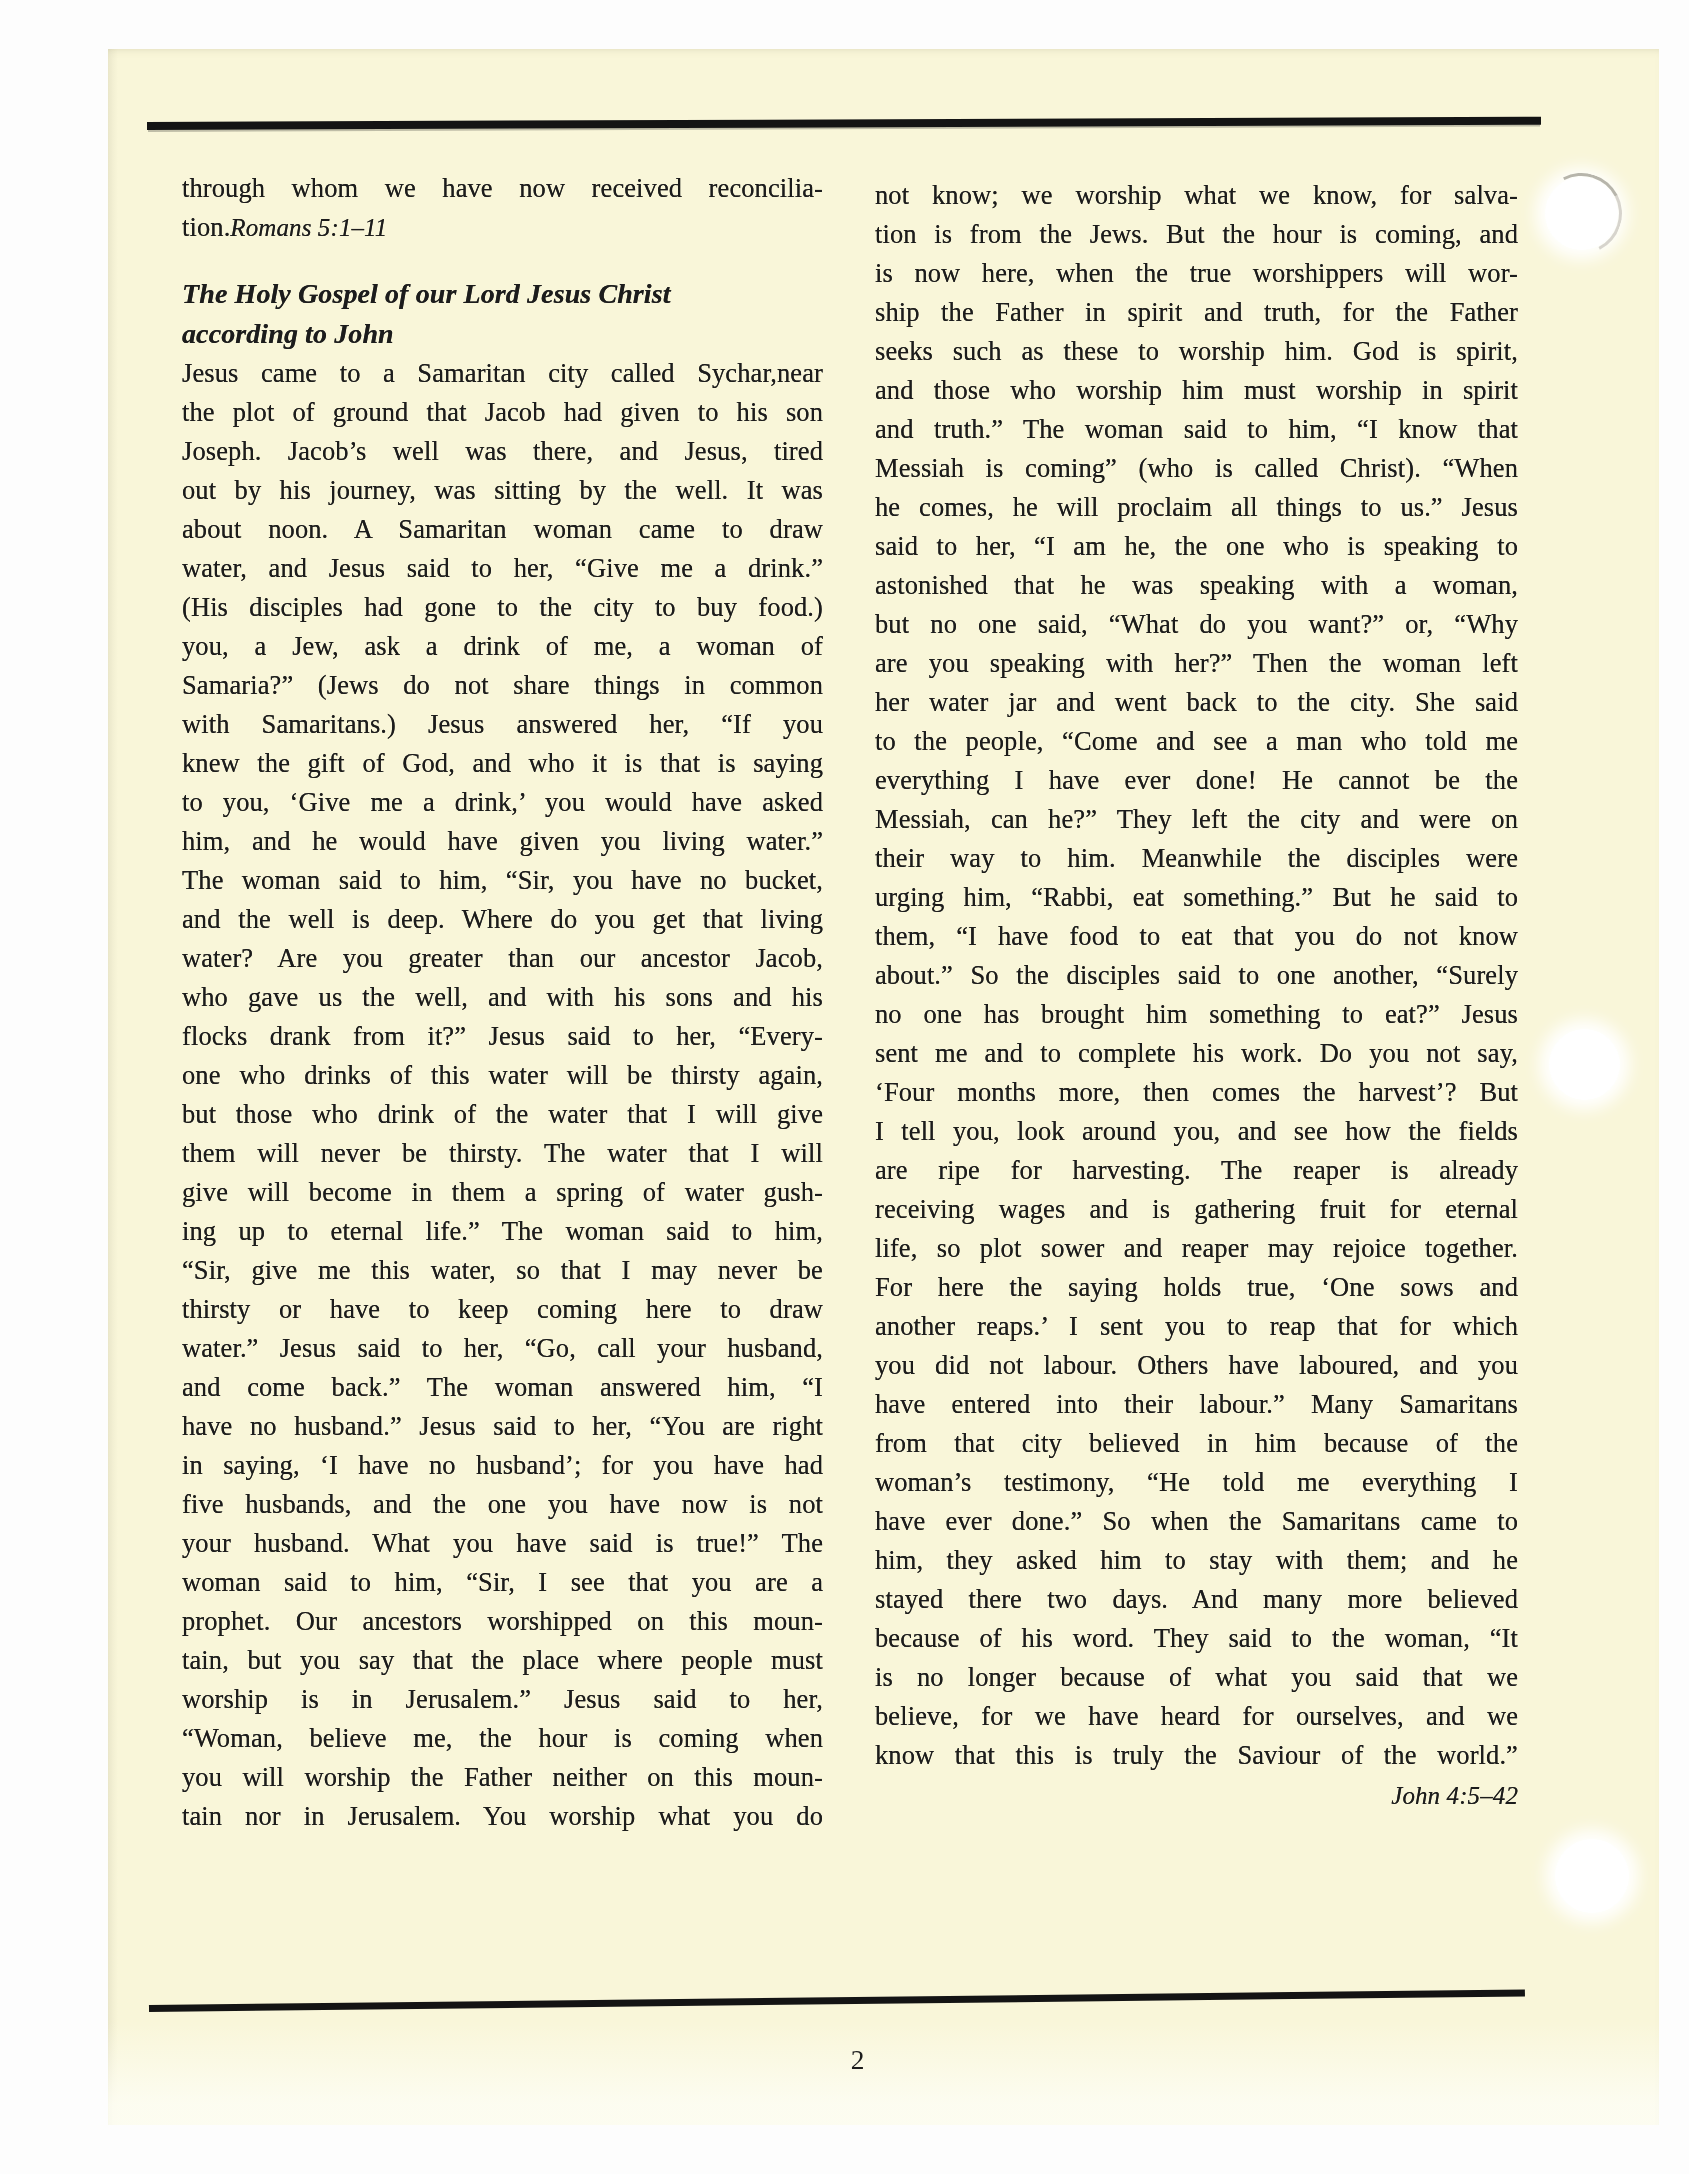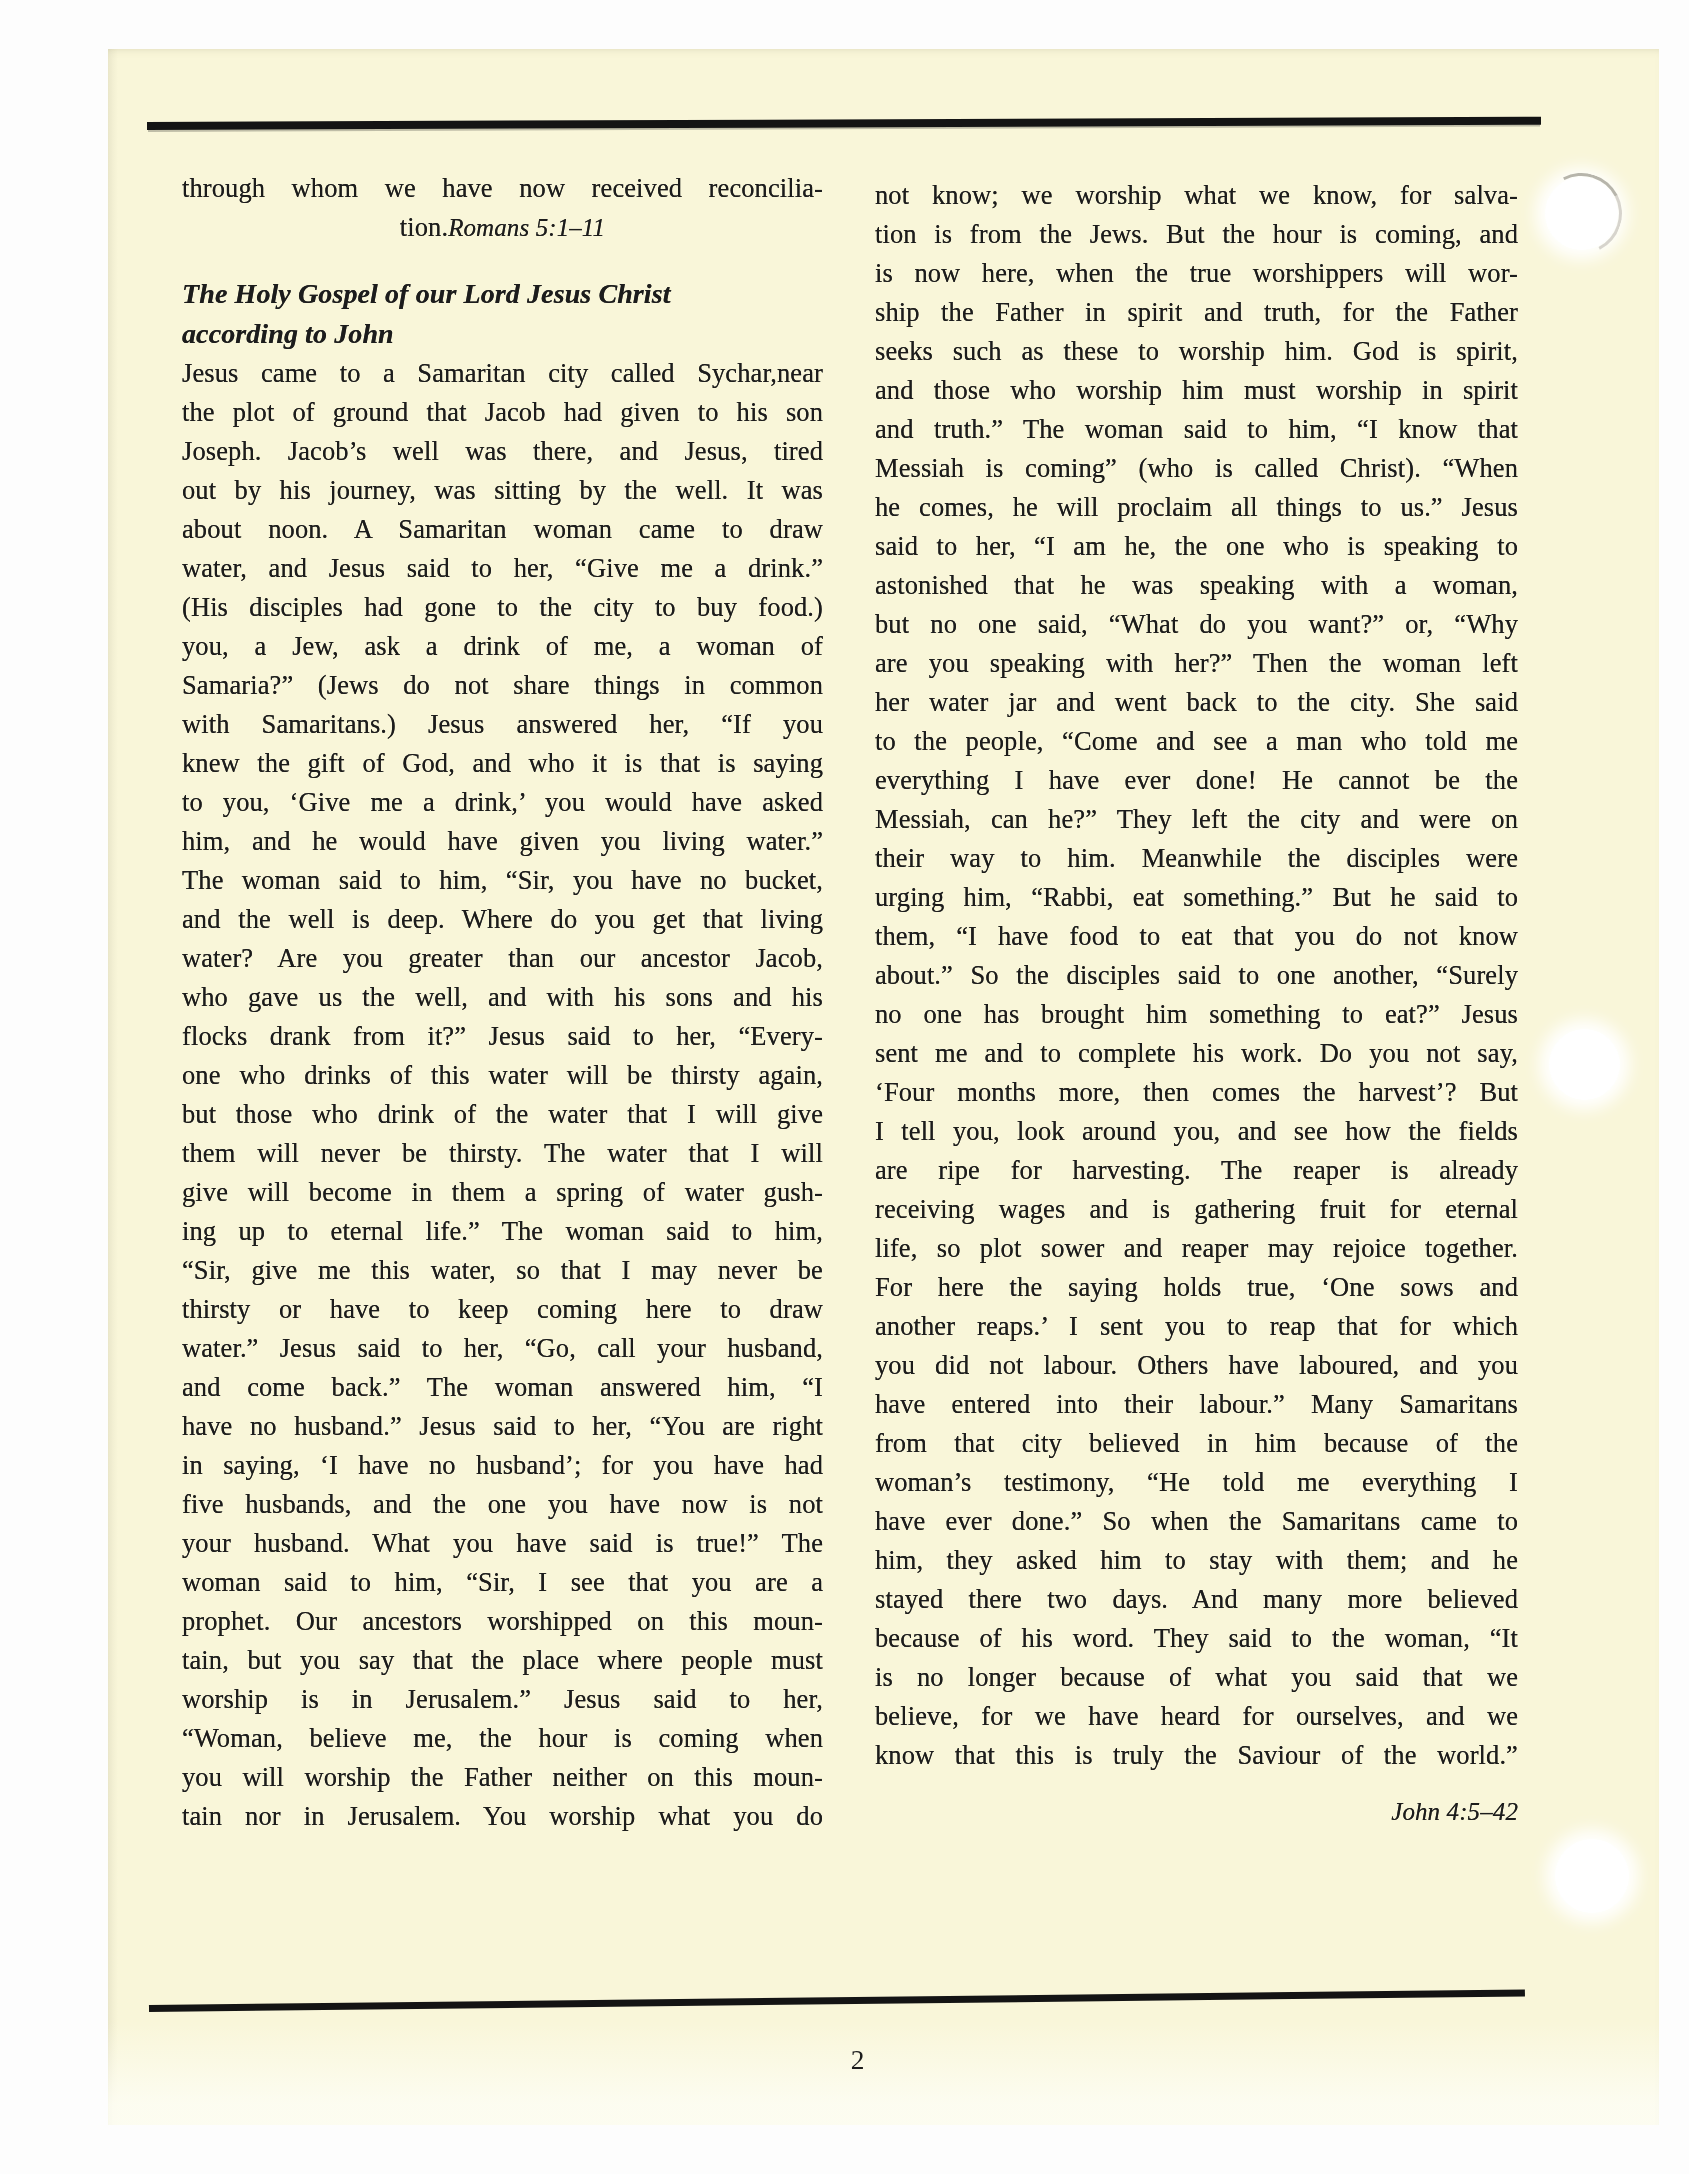--- a/index.html
+++ b/index.html
@@ -13,26 +13,26 @@
          box-shadow: inset 0 5.9px 9.8px -7.8px rgba(160,155,120,0.5);}
   .rule{position:absolute;background:#141414;transform-origin:left center;}
   .rule.top{left:147px;top:122px;width:1394px;height:7.8px;transform:rotate(-0.22deg);
             box-shadow:0 2.9px 0 -1px rgba(20,20,20,0.25);}
   .rule.bottom{left:149px;top:2005px;width:1376px;height:6.9px;transform:rotate(-0.65deg);}
   .col{position:absolute;font-size:26.5px;line-height:39px;letter-spacing:0.1px;
        text-shadow:0 0 0.5px rgba(20,20,20,0.8);}
   .col.left{left:182px;top:169px;width:641px;}
   .col.right{left:875px;top:176px;width:643px;}
   .jl{text-align:justify;text-align-last:justify;white-space:normal;overflow:visible;}
-  .splitline{display:flex;justify-content:center;align-items:baseline;}
+  .splitline{display:flex;justify-content:flex-start;align-items:baseline;}
   .seg{text-align:left;}
   .attr-inline{font-style:italic;font-size:25px;}
   .gap{height:27.4px;}
   .hl{font-weight:bold;font-style:italic;font-size:28px;line-height:40px;}
-  .attr{font-style:italic;font-size:25px;text-align:right;margin-top:17px;}
+  .attr{font-style:italic;font-size:25px;text-align:right;margin-top:1px;}
   .pagenum{position:absolute;left:828px;top:2045px;width:59px;text-align:center;
            font-size:27.4px;color:#1c1c1c;}
   .hole{position:absolute;background:#ffffff;border-radius:50%;
         box-shadow:0 0 15.7px 9.8px rgba(255,255,255,0.96);}
   .hole.h1{left:1545px;top:177px;width:73px;height:73px;}
   .hole.h1::before{content:'';position:absolute;inset:-3.9px;border-radius:50%;
         border:3.9px solid transparent;border-top-color:rgba(125,122,110,0.55);
         border-right-color:rgba(125,122,110,0.30);transform:rotate(18deg);}
   .hole.h2{left:1549px;top:1029px;width:71px;height:71px;}
   .hole.h3{left:1555px;top:1839px;width:74px;height:74px;}

